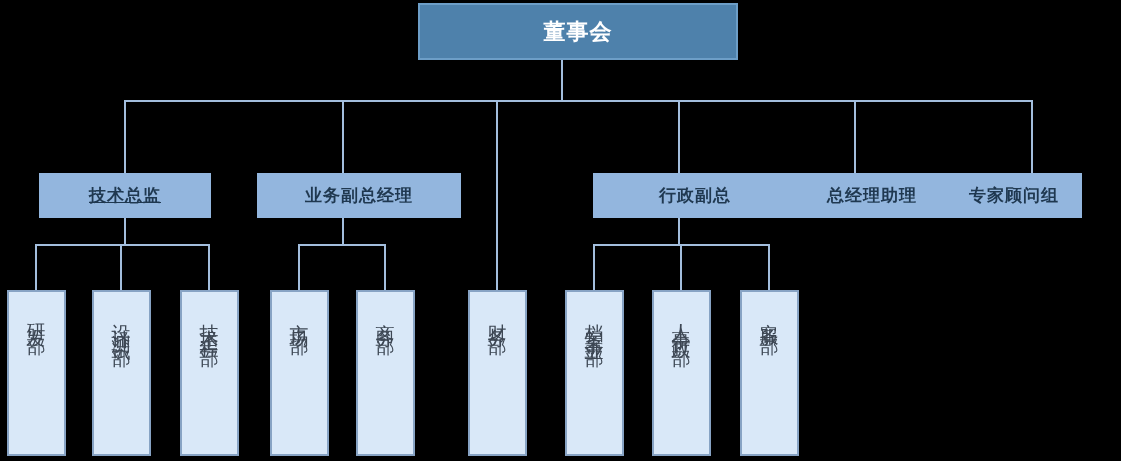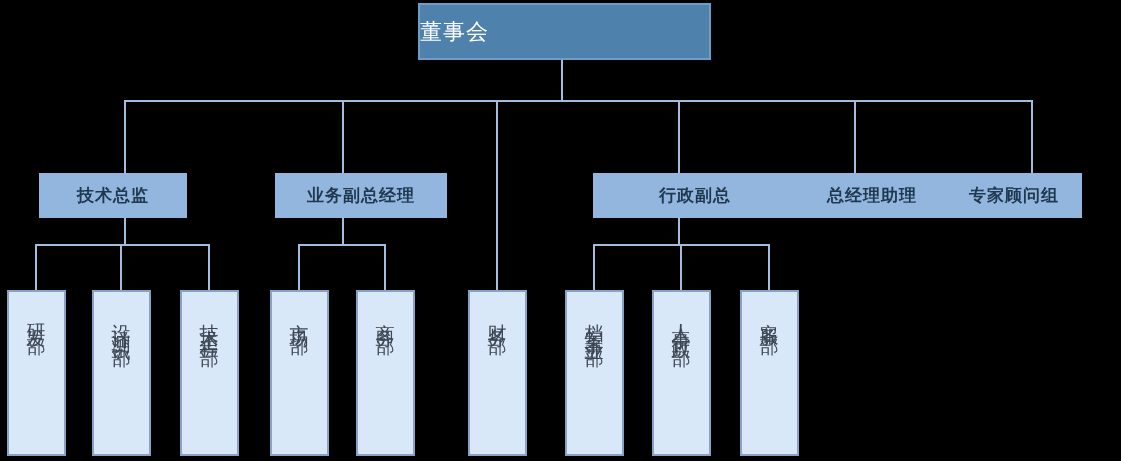--- a/index.html
+++ b/index.html
@@ -17,29 +17,30 @@
     background: var(--background, #000);
     overflow: hidden;
   }
   .line {
     position: absolute;
     background: var(--connector, #a3bedd);
   }
   .node-root {
     position: absolute;
     left: 418px; top: 3px;
-    width: 293px; height: 57px;
+    width: 320px; height: 57px;
     box-sizing: border-box;
     background: var(--root-fill, #4e81ab);
     border: 2px solid var(--root-border, #6d9ec7);
     color: var(--root-text, #fff);
     font-size: 22px;
-    font-weight: normal;
+    font-weight: bold;
     display: flex;
     align-items: center;
+    justify-content: center;
     letter-spacing: 1px;
   }
   .node-mgr {
     position: absolute;
     top: 173px;
     height: 45px;
     background: var(--manager-fill, #93b6de);
     color: var(--manager-text, #1f3850);
     font-size: 17px;
     font-weight: bold;
@@ -97,24 +98,24 @@
   <div class="line" style="left:678px; top:218px; width:2px; height:28px;"></div>
   <div class="line" style="left:593px; top:244px; width:177px; height:2px;"></div>
   <div class="line" style="left:593px; top:244px; width:2px; height:46px;"></div>
   <div class="line" style="left:680px; top:244px; width:2px; height:46px;"></div>
   <div class="line" style="left:768px; top:244px; width:2px; height:46px;"></div>
 
   <div class="node-root">
     <span>董事会</span>
   </div>
 
-  <div class="node-mgr" style="left:39px; width:148px;">
+  <div class="node-mgr" style="left:39px; width:172px;text-decoration:underline;">
     <span>技术总监</span>
   </div>
-  <div class="node-mgr" style="left:257px; width:172px;margin-left:18px;">
+  <div class="node-mgr" style="left:257px; width:204px;">
     <span>业务副总经理</span>
   </div>
   <div class="node-mgr" style="left:593px; width:204px;text-align:center;">
     <span>行政副总</span>
   </div>
   <div class="node-mgr" style="left:770px; width:204px;">
     <span>总经理助理</span>
   </div>
   <div class="node-mgr" style="left:946px; width:136px;">
     <span>专家顾问组</span>

